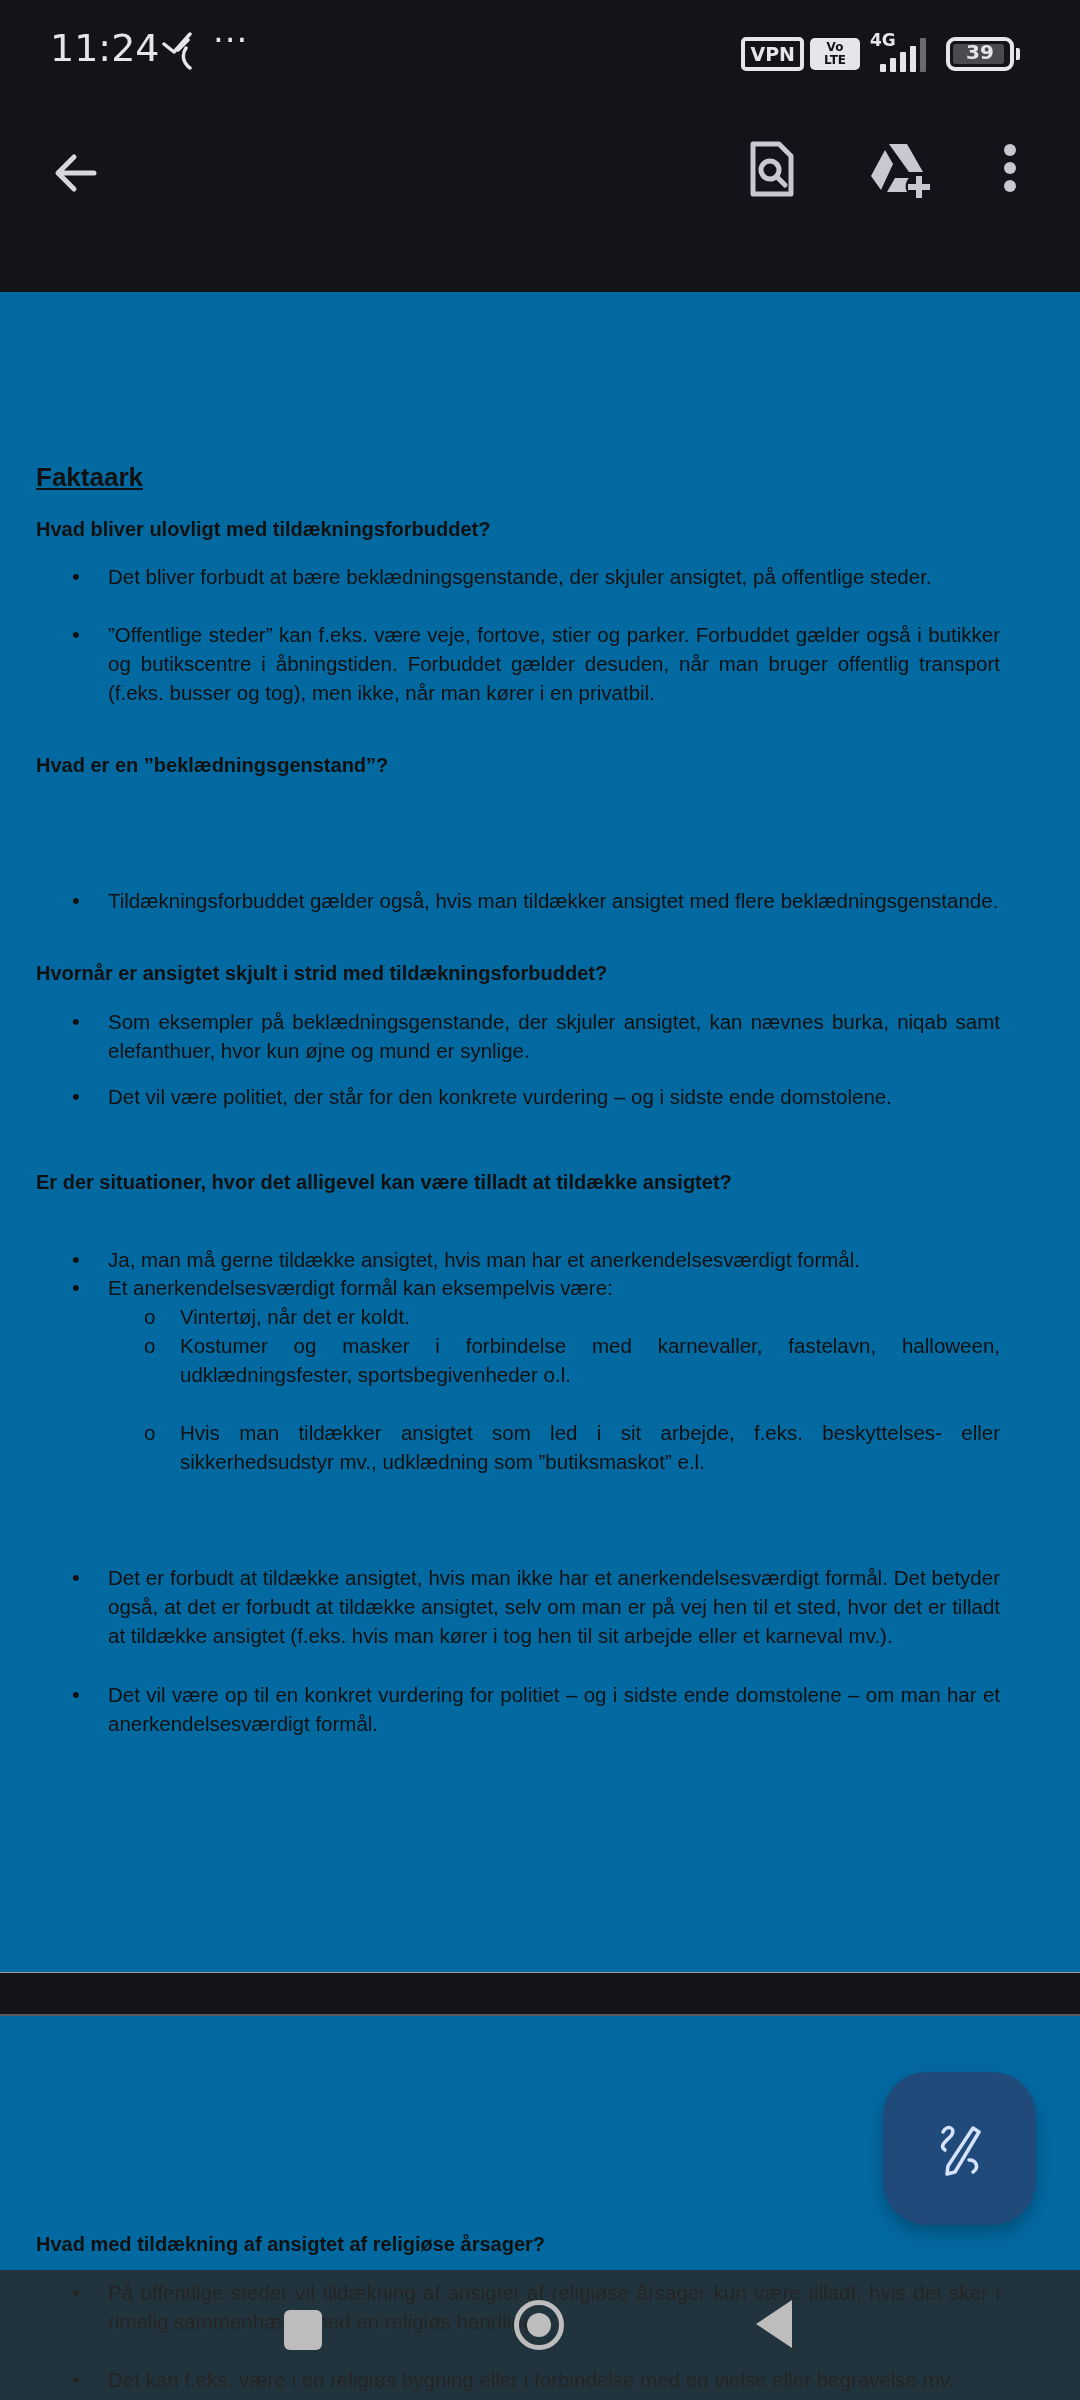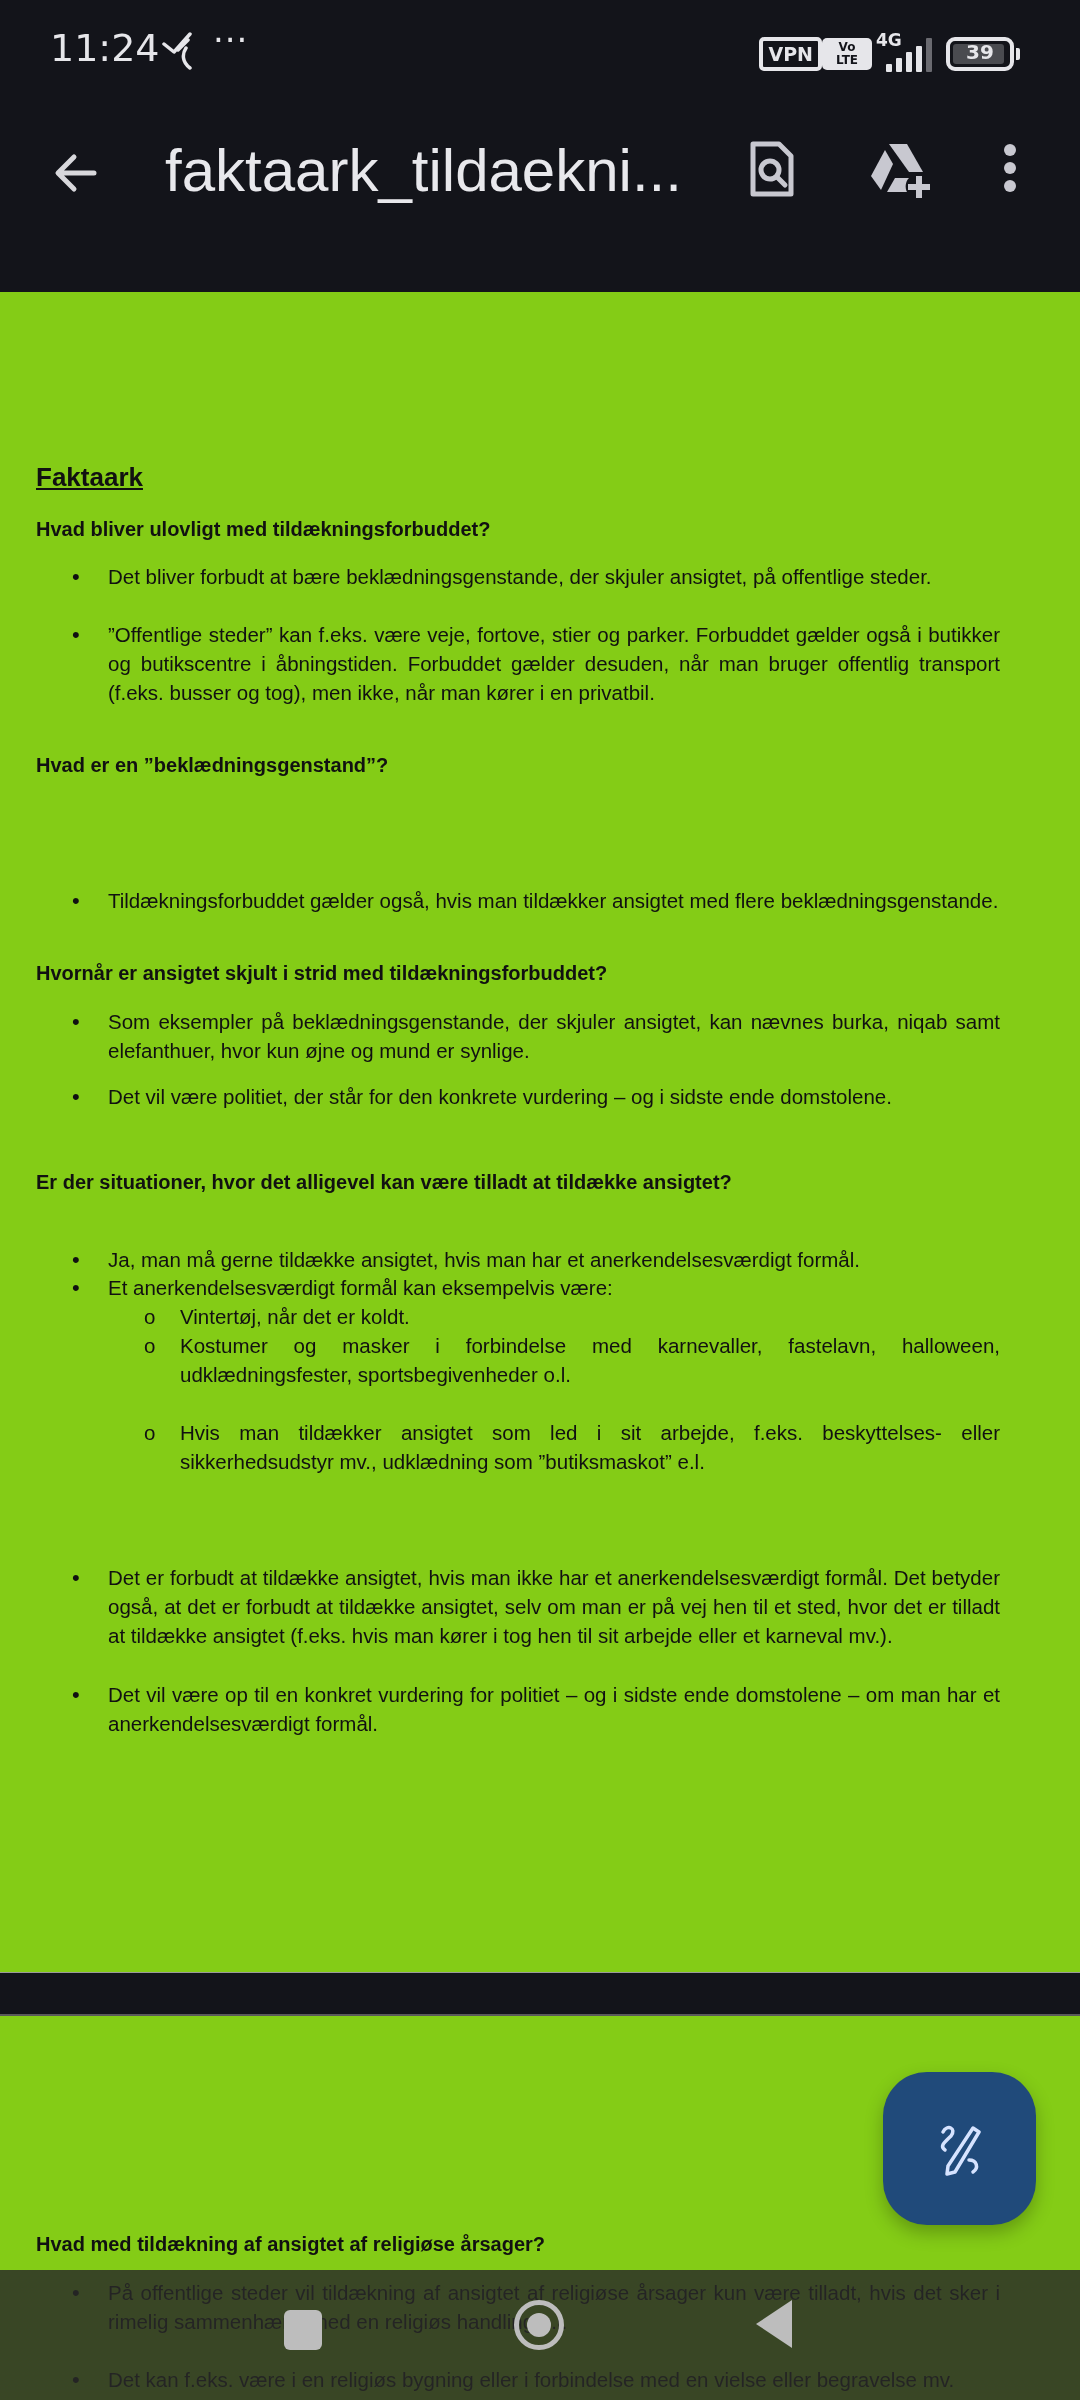--- a/index.html
+++ b/index.html
@@ -1,39 +1,39 @@
 <!DOCTYPE html>
 <html><head>
 <meta charset="utf-8">
 <style>
   html, body { margin:0; padding:0; }
   body { width:1080px; height:2400px; overflow:hidden; position:relative; background:#13141a; font-family:"Liberation Sans", sans-serif; }
   .status-bar { position:absolute; left:0; top:0; width:1080px; height:100px; background:#13141a; color:#e6e6ea; }
   .status-time { position:absolute; left:50px; top:26px; font-size:38px; font-family:"DejaVu Sans", sans-serif; letter-spacing:0px;text-align:right; }
   .status-left-icon { position:absolute; left:160px; top:30px; }
   .status-dots { position:absolute; left:213px; top:20px; font-size:34px; font-family:"DejaVu Sans", sans-serif; letter-spacing:1px; }
-  .status-right { position:absolute; right:60px; top:34px; display:flex; align-items:center; gap:0; }
+  .status-right { position:absolute; right:60px; top:34px; display:flex; align-items:center; gap:6px; }
   .vpn-badge { border:4px solid #e6e6ea; border-radius:5px; padding:0 5px; font-size:19px; font-weight:bold; height:26px; line-height:26px; font-family:"DejaVu Sans", sans-serif; }
   .volte-badge { background:#e6e6ea; color:#13141a; border-radius:5px; width:50px; height:32px; font-size:12px; font-weight:bold; line-height:13px; text-align:center; padding-top:3px; box-sizing:border-box; font-family:"DejaVu Sans", sans-serif; }
   .net { position:relative; width:62px; height:40px; }
   .net-label { position:absolute; left:4px; top:-4px; font-size:17px; font-weight:bold; font-family:"DejaVu Sans", sans-serif; }
   .bars { position:absolute; left:14px; bottom:2px; display:flex; align-items:flex-end; gap:4px; }
   .bars span { display:block; width:6px; background:#e6e6ea; border-radius:1px; }
   .battery { display:flex; align-items:center; margin-left:12px; }
   .battery-body { width:60px; height:26px; border:4px solid #e6e6ea; border-radius:9px; position:relative; }
   .battery-fill { position:absolute; left:3px; top:3px; right:6px; bottom:3px; background:#4a4b50; border-radius:3px; }
   .battery-text { position:absolute; left:0; right:0; top:-1px; text-align:center; font-size:20px; font-weight:bold; color:#e6e6ea; font-family:"DejaVu Sans", sans-serif; }
   .battery-tip { width:4px; height:12px; background:#e6e6ea; border-radius:0 2px 2px 0; margin-left:2px; }
 
   .app-bar { position:absolute; left:0; top:100px; width:1080px; height:192px; background:#13141a; }
   .back-btn { position:absolute; left:44px; top:40px; width:66px; height:66px; }
   .doc-title { position:absolute; left:165px; top:36px; font-size:60px; color:#e8e8ec; font-family:"Liberation Sans", sans-serif; white-space:nowrap; }
   .ab-icon { position:absolute; top:30px; width:80px; height:80px; display:flex; align-items:center; justify-content:center; }
 
-  .page { position:absolute; left:0; width:1080px; background:#84cc16; overflow:hidden; }
+  .page { position:absolute; left:0; width:1080px; background:#0369a1; overflow:hidden; }
   .page1 { top:292px; height:1680px; }
   .page-gap { position:absolute; left:0; top:1972px; width:1080px; height:44px; background:#13141a; border-top:1px solid #9a9a9a; border-bottom:2px solid #5a5a5a; box-sizing:border-box; }
   .page2 { top:2016px; height:384px; }
 
   .doc { font-family:"Liberation Sans", sans-serif; color:#111; font-size:20.5px; }
   .doc-heading { position:absolute; left:36px; font-size:26px; font-weight:bold; text-decoration:underline; }
   .q { position:absolute; left:36px; font-weight:bold; font-size:20px; white-space:nowrap; }
   .item { position:absolute; left:108px; width:892px; line-height:29px; text-align:justify; }
   .item::before { content:"•"; position:absolute; left:-36px; top:0; font-size:22px; }
   .sub { position:absolute; left:180px; width:820px; line-height:29px; text-align:justify; }
@@ -80,21 +80,20 @@
     </span>
   </div>
 </div>
 
 <div class="app-bar">
   <div class="back-btn">
     <svg width="66" height="66" viewBox="0 0 66 66">
         <path d="M50 33 H16 M30 17 L14 33 L30 49" stroke="#d8d8dc" stroke-width="5" fill="none" stroke-linecap="round" stroke-linejoin="round"></path>
       </svg>
   </div>
-  <div class="doc-title">faktaark_tildaekni...</div>
   <div class="ab-icon" style="left:732px">
     <svg width="50" height="60" viewBox="0 0 50 60">
       <path d="M6 4 H32 L44 16 V54 H6 Z" fill="none" stroke="#c8c8d0" stroke-width="5" stroke-linejoin="round"></path>
       <circle cx="23" cy="30" r="9" fill="none" stroke="#c8c8d0" stroke-width="5"></circle>
       <path d="M30 37 L38 45" stroke="#c8c8d0" stroke-width="5" stroke-linecap="round"></path>
     </svg>
   </div>
   <div class="ab-icon" style="left:862px">
     <svg width="66" height="60" viewBox="0 0 66 60">
       <path d="M20 4 H38 L54 32 H40 Z" fill="#c8c8d0"></path>

